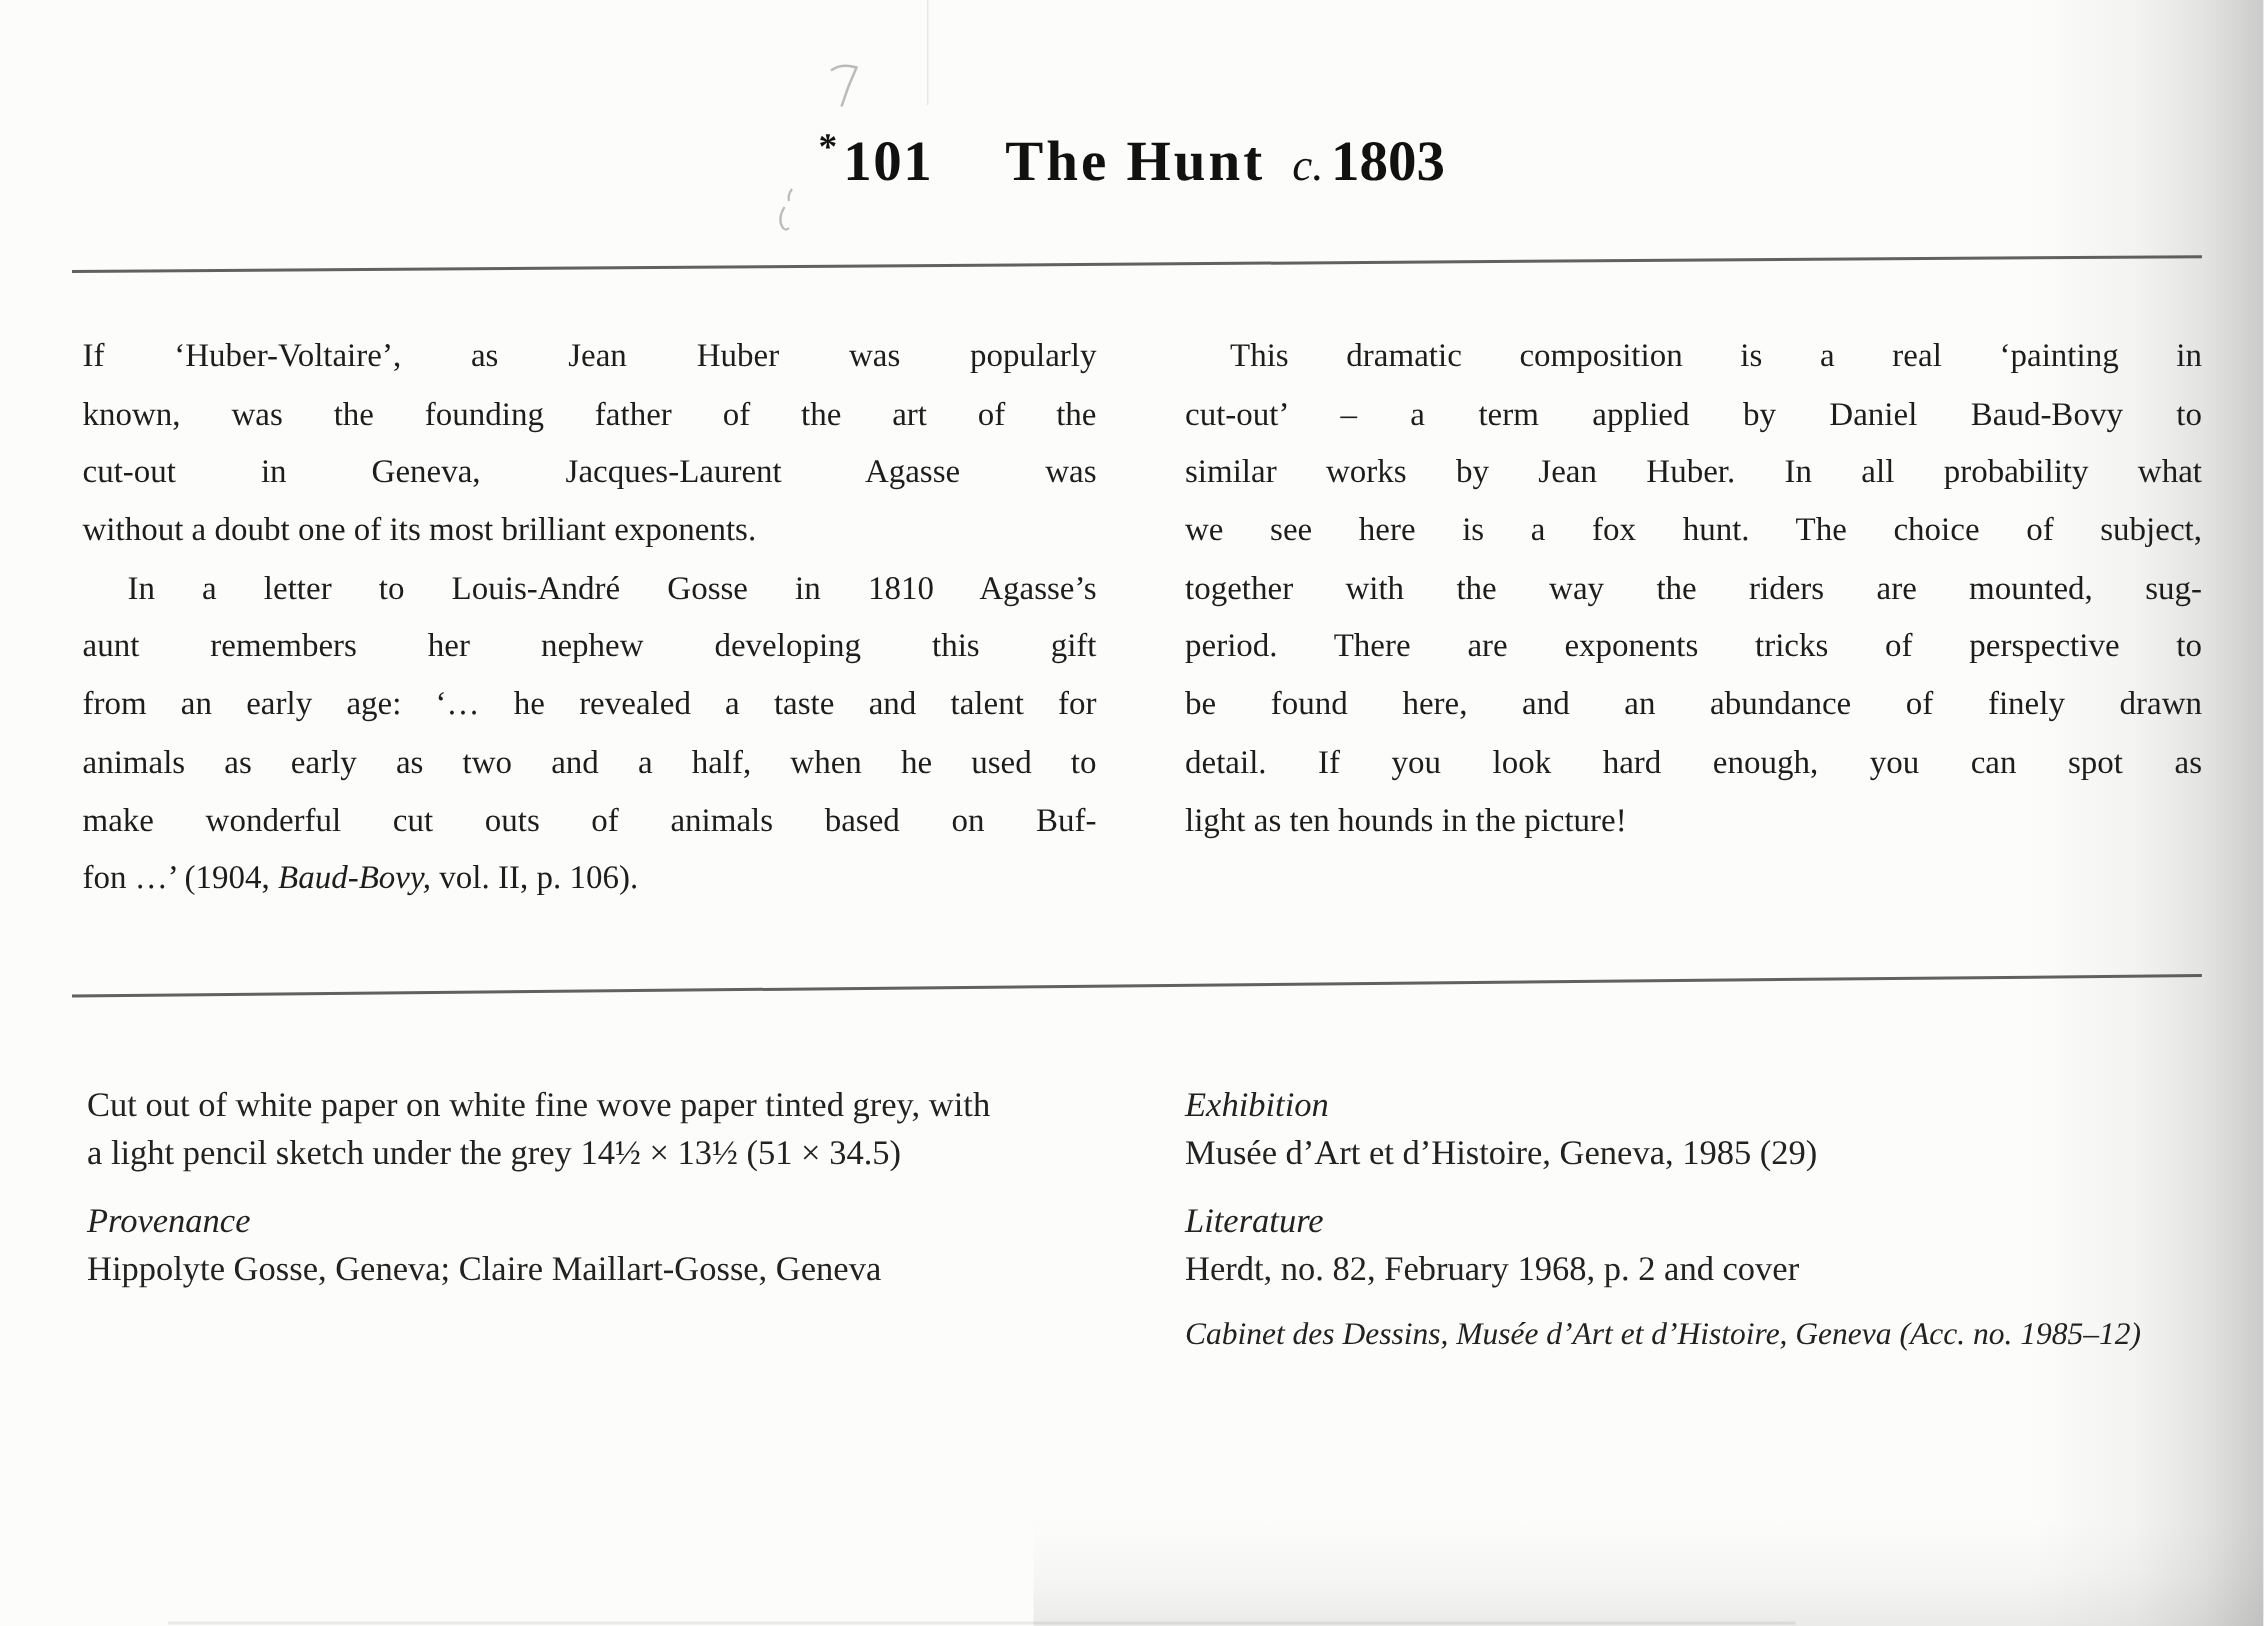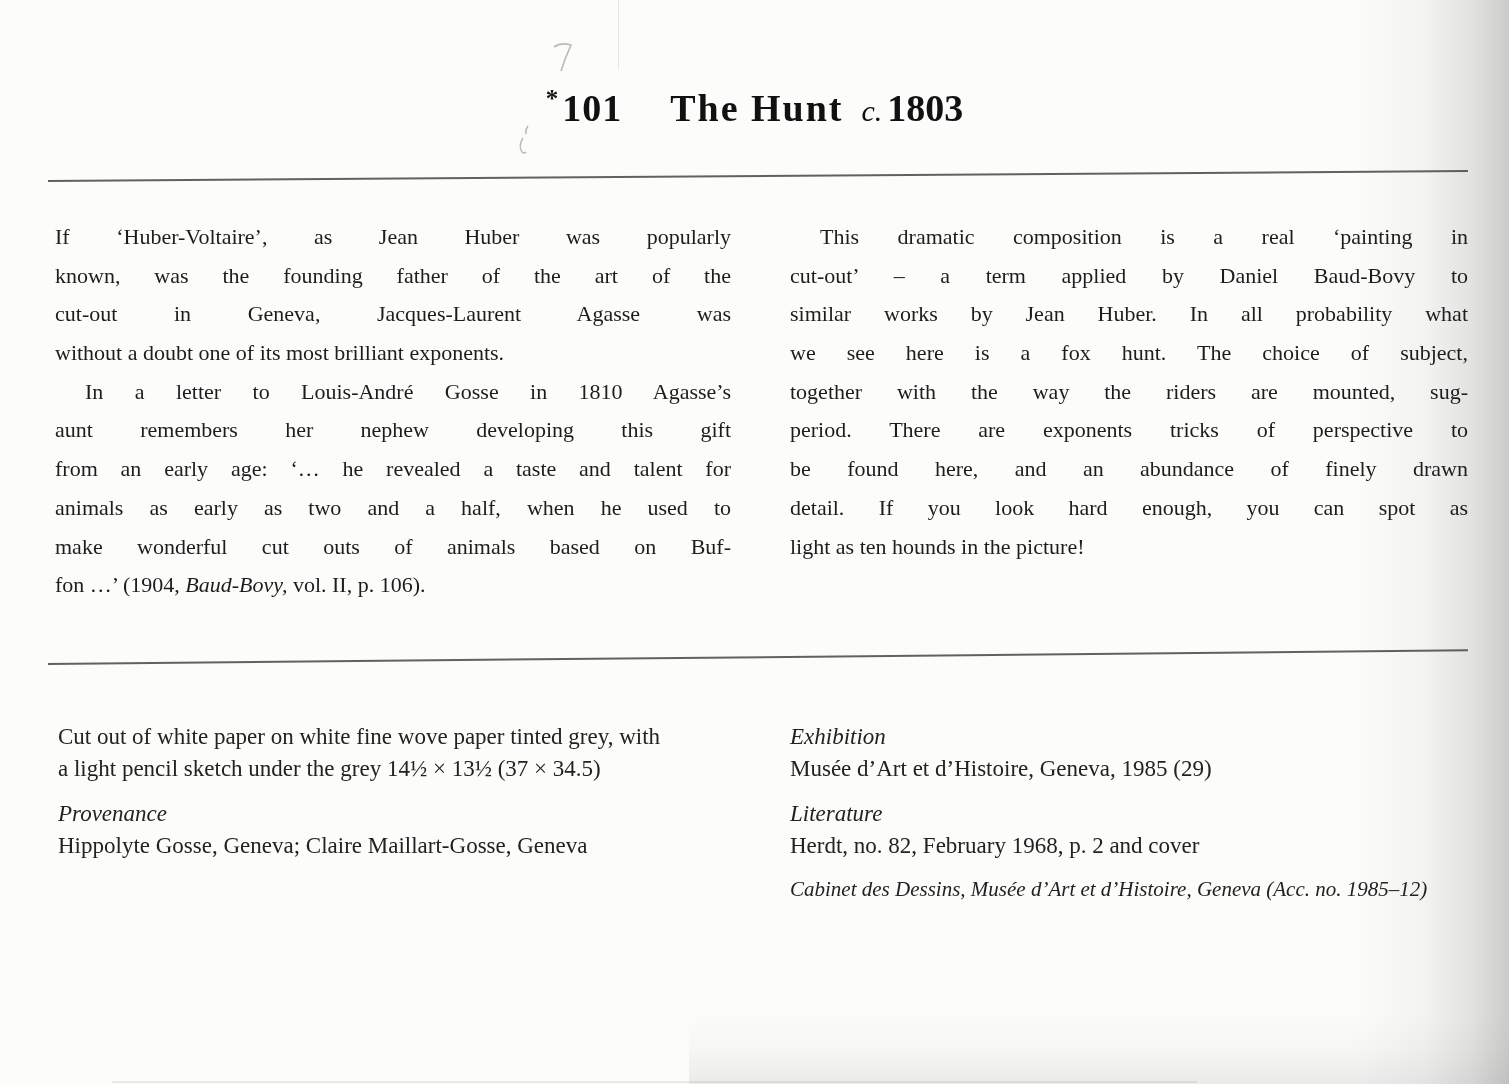--- a/index.html
+++ b/index.html
@@ -191,21 +191,21 @@
     <div class="tl">we see here is a fox hunt. The choice of subject,</div>
     <div class="tl">together with the way the riders are mounted, sug-</div>
     <div class="tl">period. There are exponents tricks of perspective to</div>
     <div class="tl">be found here, and an abundance of finely drawn</div>
     <div class="tl">detail. If you look hard enough, you can spot as</div>
     <div class="tl end">light as ten hounds in the picture!</div>
   </div>
 
   <div class="lower lower-left">
     <div>Cut out of white paper on white fine wove paper tinted grey, with</div>
-    <div>a light pencil sketch under the grey 14½ × 13½ (37 × 34.5)</div>
+    <div>a light pencil sketch under the grey 14½ × 13½ (51 × 34.5)</div>
     <div class="heading">Provenance</div>
     <div>Hippolyte Gosse, Geneva; Claire Maillart-Gosse, Geneva</div>
   </div>
 
   <div class="lower lower-right">
     <div class="heading heading-first">Exhibition</div>
     <div>Musée d’Art et d’Histoire, Geneva, 1985 (29)</div>
     <div class="heading">Literature</div>
     <div>Herdt, no. 82, February 1968, p. 2 and cover</div>
     <div class="credit">Cabinet des Dessins, Musée d’Art et d’Histoire, Geneva (Acc. no. 1985–12)</div>

